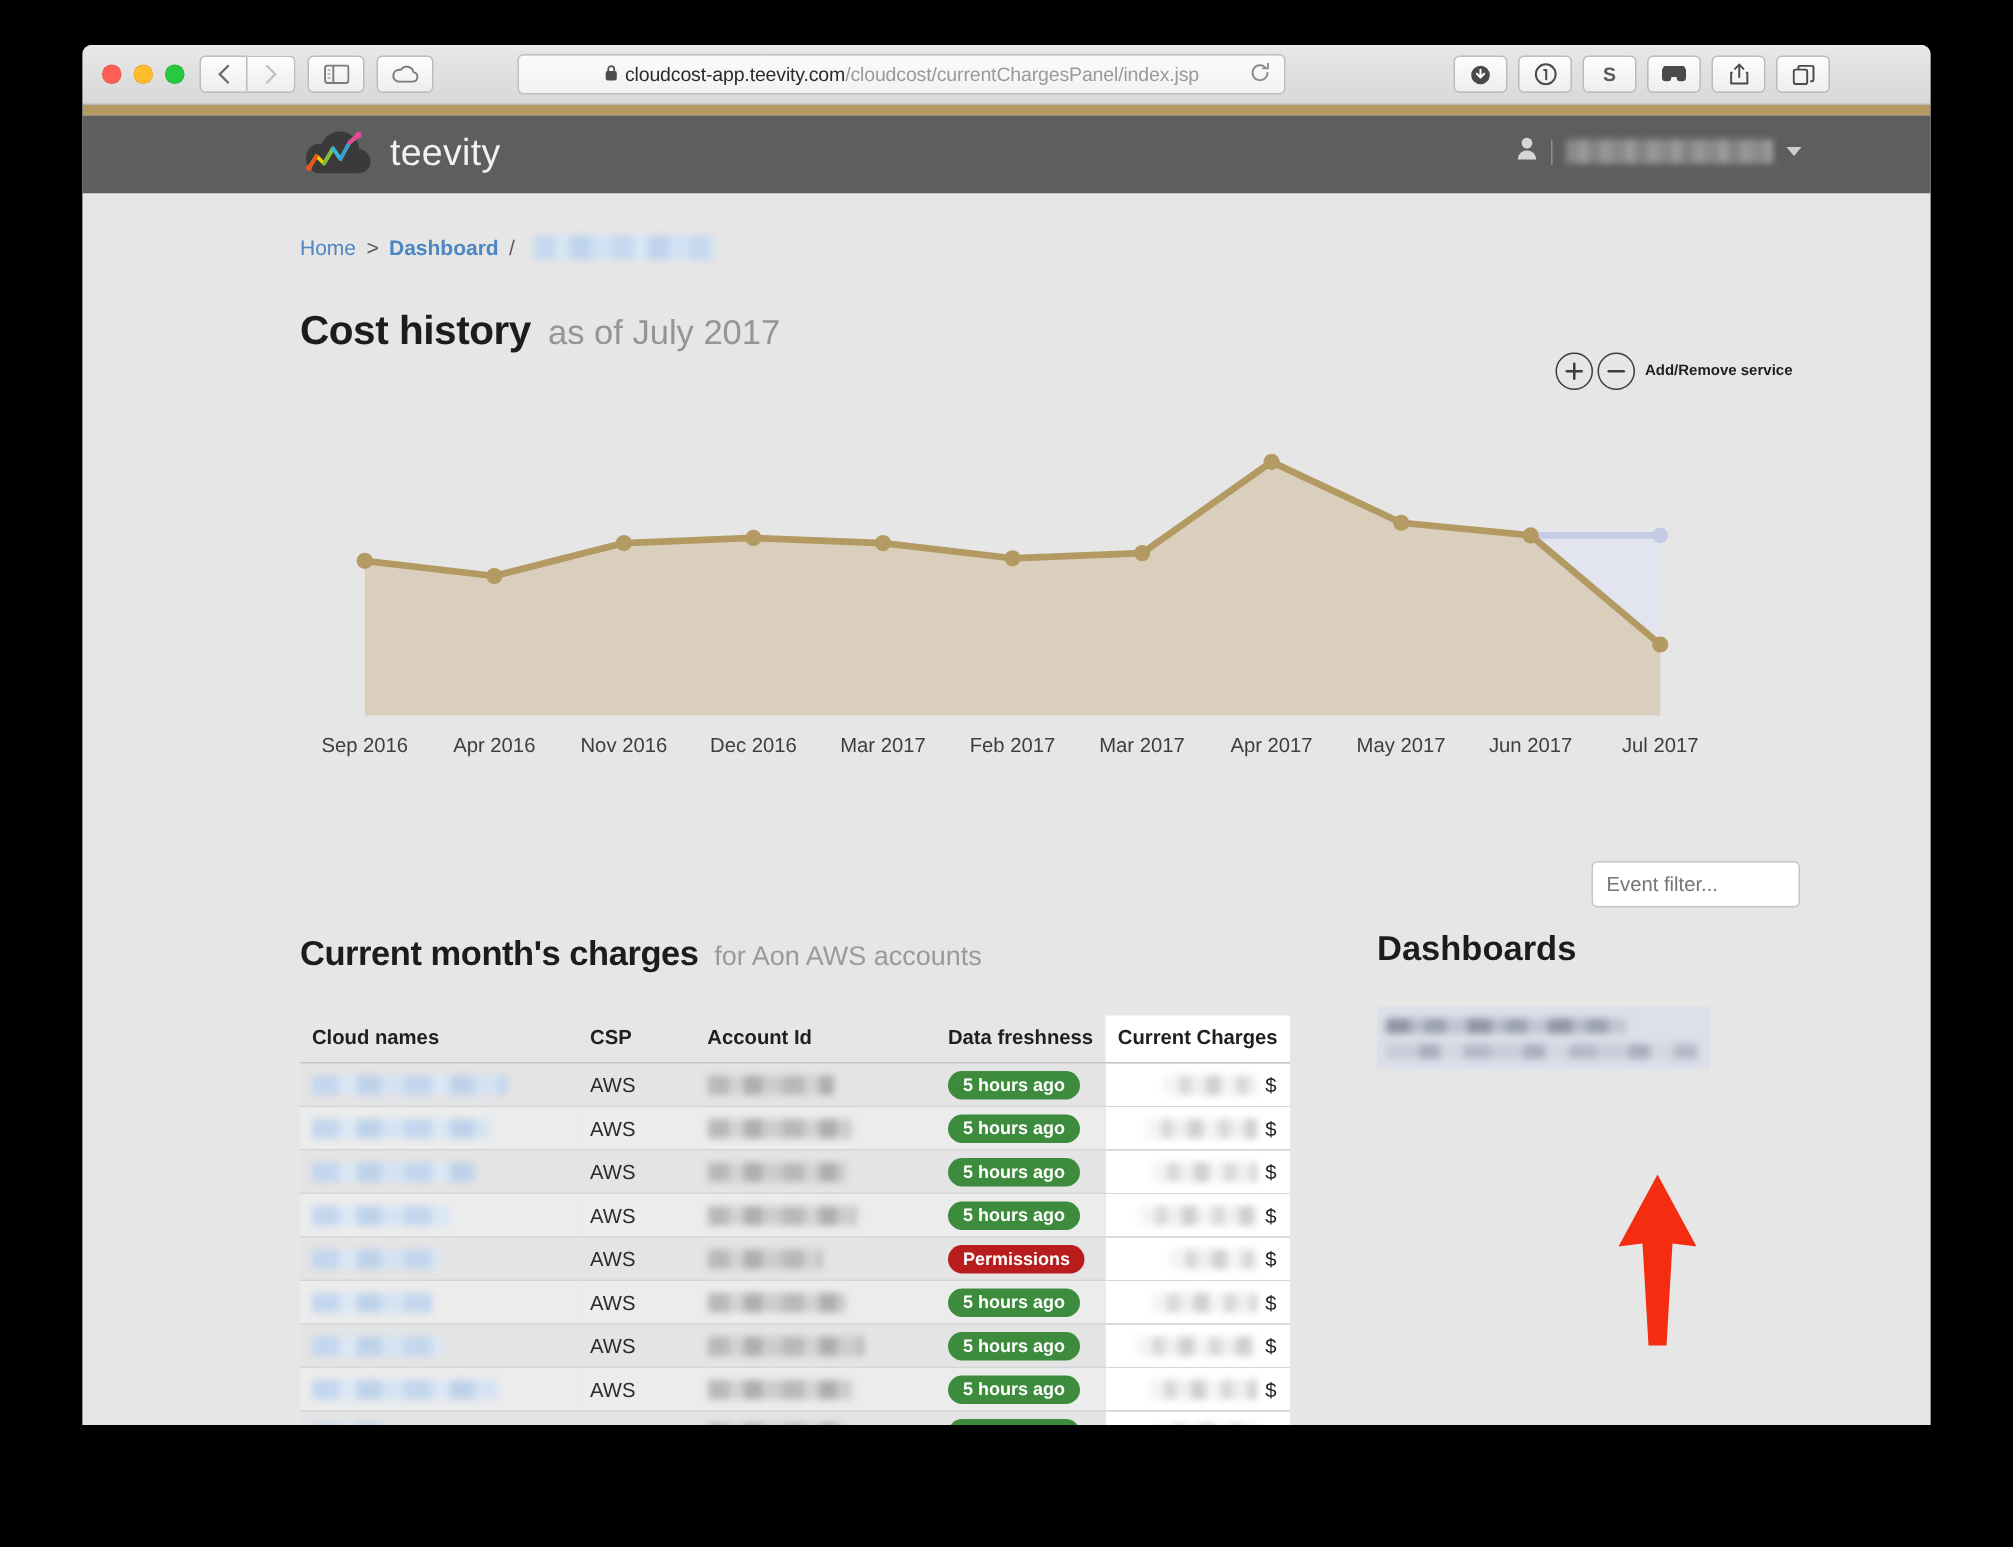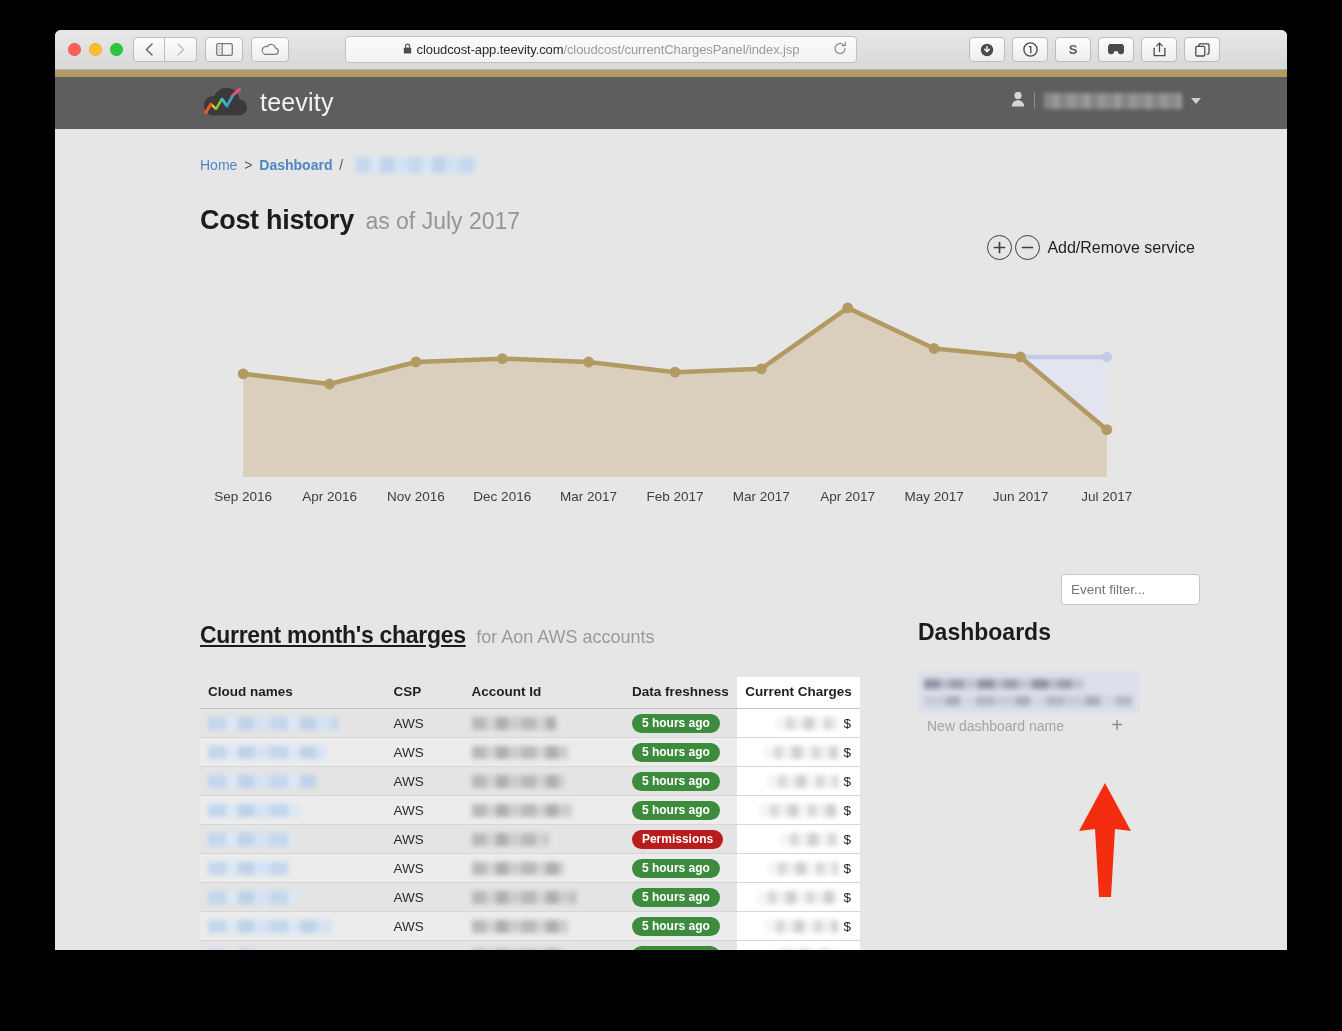--- a/index.html
+++ b/index.html
@@ -139,21 +139,21 @@
     position: absolute; right: 92px; top: 106px;
     display: flex; align-items: center; gap: 3px;
   }
   .circ-btn {
     width: 25px; height: 25px; border-radius: 50%;
     border: 1.7px solid #3d3d3d;
     display: flex; align-items: center; justify-content: center;
     color: #3d3d3d;
   }
   .circ-btn svg { display: block; }
-  .ar-label { font-size: 16px; font-weight: normal; color: #1f1f1f; margin-left: 4px; }
+  .ar-label { font-size: 10px; font-weight: bold; color: #1f1f1f; margin-left: 4px; }
 
   
   .chart-wrap {
     position: absolute; left: 145px; top: 146px;
     width: 950px; height: 210px;
   }
   .chart-svg { display: block; }
   .xaxis {
     position: absolute; left: 145px; top: 360px;
     width: 950px;
@@ -170,21 +170,21 @@
     background: #ffffff;
     border: 1px solid #c6c6c6; border-radius: 4px;
     font-size: 13.5px; color: #a7a7a7;
     padding: 0 9px;
     display: flex; align-items: center;
     outline: none;
   }
 
   
   .h2row { position: absolute; left: 145px; top: 493px; }
-  .h2 { font-size: 23px; font-weight: bold; color: #1c1c1c; letter-spacing: -0.3px; display: inline; text-decoration: underline; }
+  .h2 { font-size: 23px; font-weight: bold; color: #1c1c1c; letter-spacing: -0.3px; display: inline; }
   .h2-sub { font-size: 18px; color: #9a9a9a; margin-left: 6px; }
 
   .dash-h2 { position: absolute; left: 863px; top: 490px; font-size: 23px; font-weight: bold; color: #1c1c1c; }
 
   table.charges {
     position: absolute; left: 145px; top: 548px;
     width: 660px;
     border-collapse: collapse;
     font-size: 13.5px;
   }
@@ -624,24 +624,20 @@
         </tbody>
     </table>
 
     <div class="dash-h2">Dashboards</div>
 
     <div class="dash-panel">
       <div class="dash-list">
         <div class="dash-item-blur dash-b1"></div>
         <div class="dash-item-blur dash-b2"></div>
       </div>
-      <div class="newdash">
-        <span class="newdash-ph">New dashboard name</span>
-        <span class="plus-btn">+</span>
-      </div>
     </div>
 
     <svg class="arrow" width="60" height="120" viewBox="0 0 60 120">
       <path d="M30 4 L56 52 L40 50 L36 118 L24 118 L20 50 L4 52 Z" fill="#f42d10"></path>
     </svg>
 
   </div>
 </div>
 
 </body></html>

